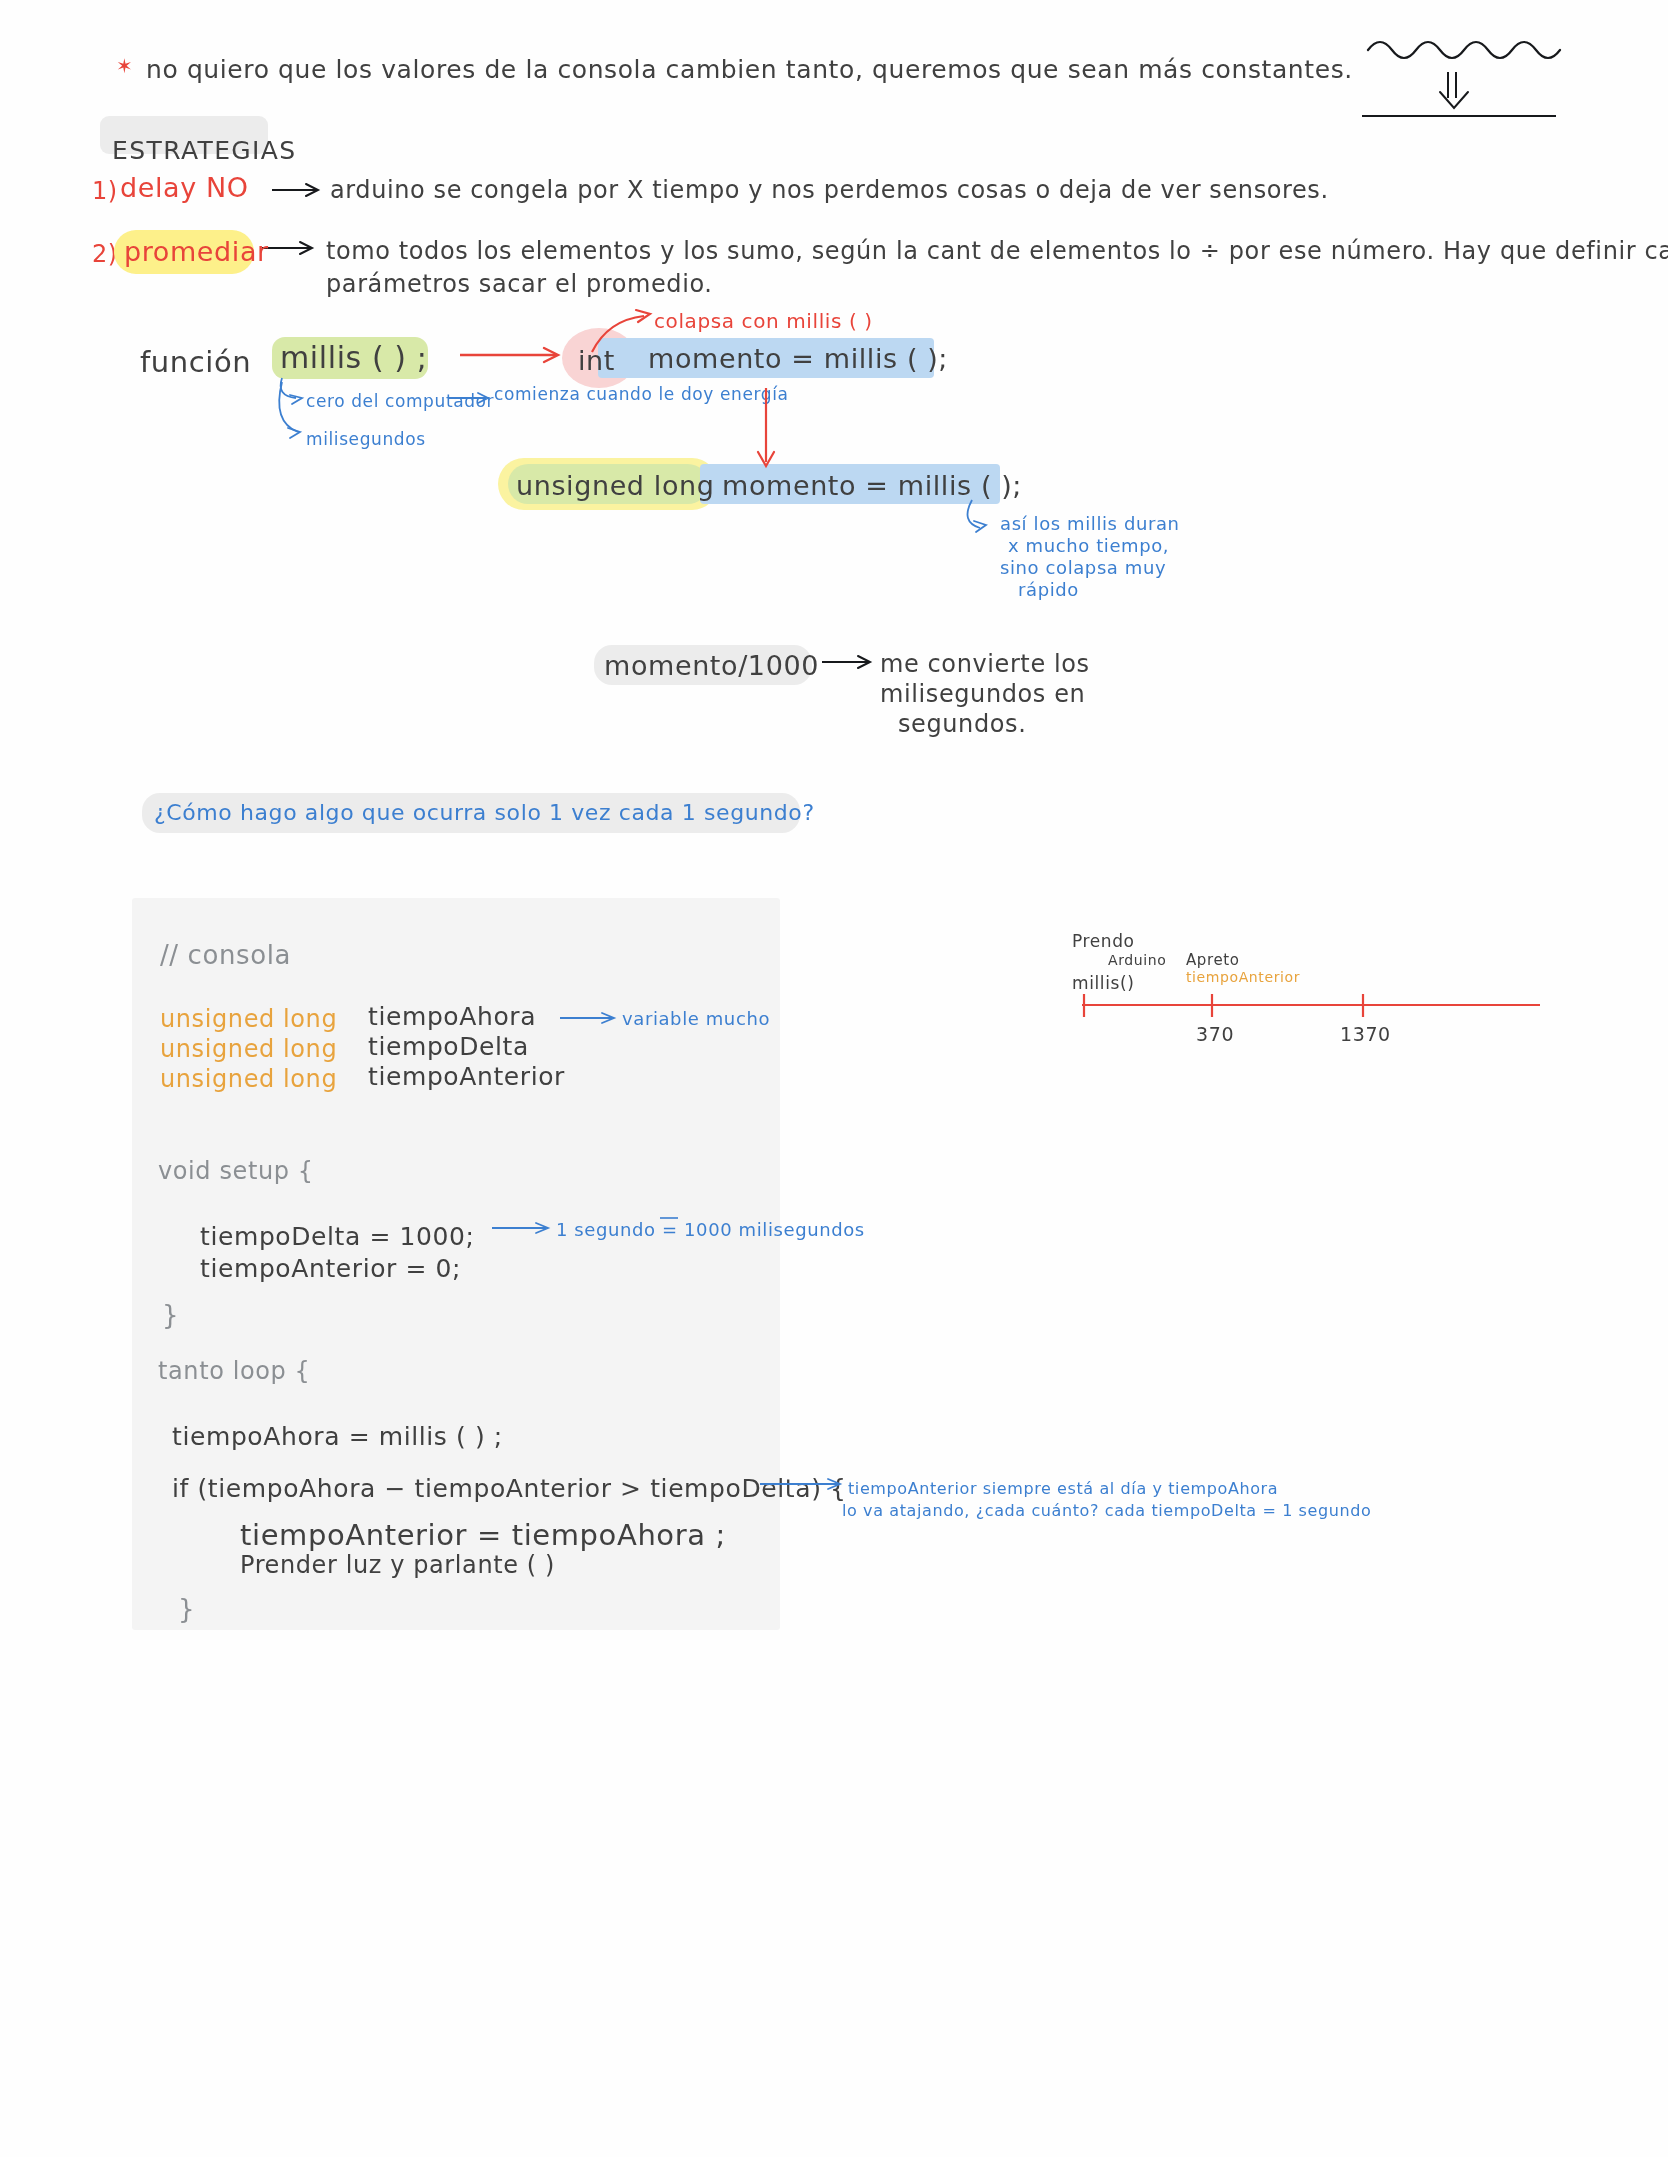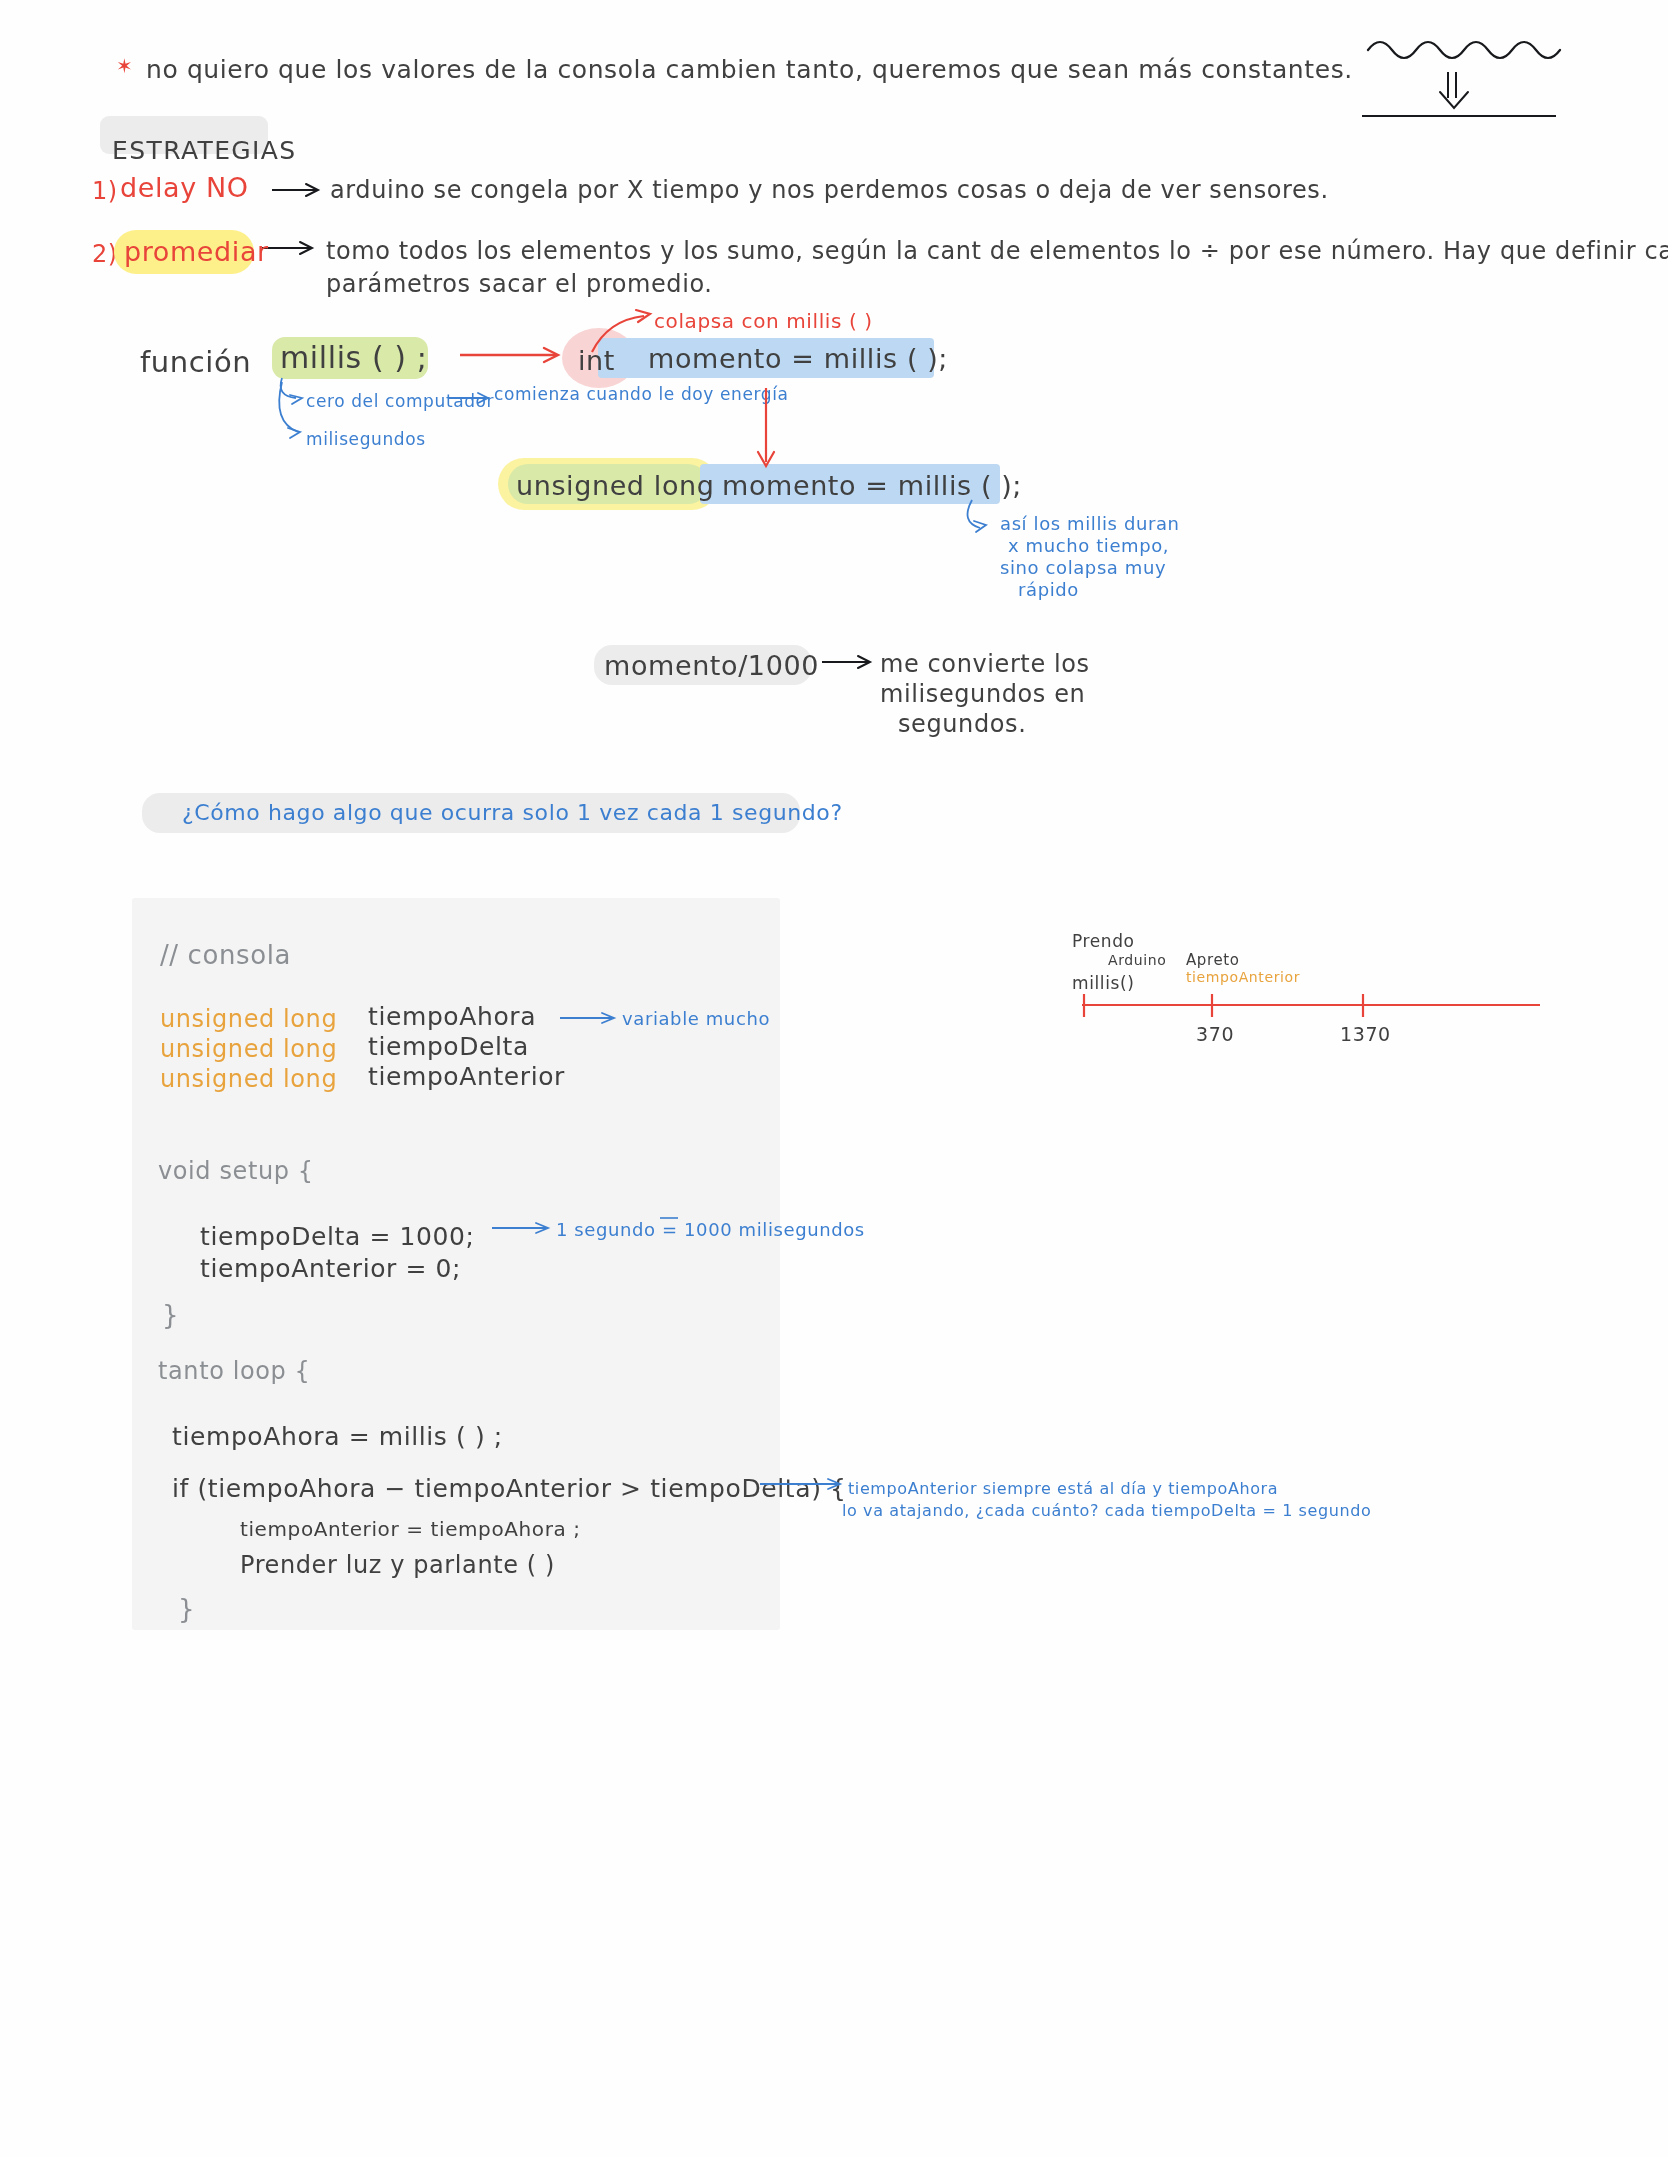--- a/index.html
+++ b/index.html
@@ -175,21 +175,21 @@
   <div class="hw ink-blue" style="left:1000px; top:556px; font-size:18px;">sino colapsa muy</div>
   <div class="hw ink-blue" style="left:1018px; top:578px; font-size:18px;">rápido</div>
 
   <div class="chip chip-grey" style="left:594px; top:645px; width:218px; height:40px; border-radius:18px;"></div>
   <div class="hw ink-black above" style="left:604px; top:648px; font-size:27px;">momento/1000</div>
   <div class="hw ink-black" style="left:880px; top:648px; font-size:24px;">me convierte los</div>
   <div class="hw ink-black" style="left:880px; top:678px; font-size:24px;">milisegundos en</div>
   <div class="hw ink-black" style="left:898px; top:708px; font-size:24px;">segundos.</div>
 
   <div class="chip chip-grey" style="left:142px; top:793px; width:658px; height:40px; border-radius:18px;"></div>
-  <div class="hw ink-blue above" style="left:154px; top:798px; font-size:22px;margin-left:28px;">¿Cómo hago algo que ocurra solo 1 vez cada 1 segundo?</div>
+  <div class="hw ink-blue above" style="left:154px; top:798px; font-size:22px;">¿Cómo hago algo que ocurra solo 1 vez cada 1 segundo?</div>
 
   <div class="code-panel" style="left:132px; top:898px; width:648px; height:732px;"></div>
 
   <div class="hw ink-grey" style="left:160px; top:938px; font-size:26px;">// consola</div>
 
   <div class="hw ink-orange" style="left:160px; top:1003px; font-size:24px;">unsigned long</div>
   <div class="hw ink-black" style="left:368px; top:1000px; font-size:25px;">tiempoAhora</div>
 
   <div class="hw ink-orange" style="left:160px; top:1033px; font-size:24px;">unsigned long</div>
   <div class="hw ink-black" style="left:368px; top:1030px; font-size:25px;">tiempoDelta</div>
@@ -201,21 +201,21 @@
 
   <div class="hw ink-grey" style="left:158px; top:1155px; font-size:24px;">void setup {</div>
   <div class="hw ink-black" style="left:200px; top:1220px; font-size:25px;">tiempoDelta = 1000;</div>
   <div class="hw ink-black" style="left:200px; top:1252px; font-size:25px;">tiempoAnterior = 0;</div>
   <div class="hw ink-grey" style="left:162px; top:1298px; font-size:26px;">}</div>
   <div class="hw ink-blue" style="left:556px; top:1218px; font-size:18px;">1 segundo = 1000 milisegundos</div>
 
   <div class="hw ink-grey" style="left:158px; top:1355px; font-size:24px;">tanto loop {</div>
   <div class="hw ink-black" style="left:172px; top:1420px; font-size:25px;">tiempoAhora = millis ( ) ;</div>
   <div class="hw ink-black" style="left:172px; top:1472px; font-size:25px;">if (tiempoAhora − tiempoAnterior &gt; tiempoDelta) {</div>
-  <div class="hw ink-black" style="left:240px; top:1516px; font-size:20px;">tiempoAnterior = tiempoAhora ;</div>
+  <div class="hw ink-black" style="left:240px; top:1516px; font-size:29px;">tiempoAnterior = tiempoAhora ;</div>
   <div class="hw ink-black" style="left:240px; top:1549px; font-size:24px;">Prender luz y parlante ( )</div>
   <div class="hw ink-grey" style="left:178px; top:1592px; font-size:26px;">}</div>
 
   <div class="hw ink-blue" style="left:848px; top:1478px; font-size:16px;">tiempoAnterior siempre está al día y tiempoAhora</div>
   <div class="hw ink-blue" style="left:842px; top:1500px; font-size:16px;">lo va atajando, ¿cada cuánto? cada tiempoDelta = 1 segundo</div>
 
   <div class="hw ink-black" style="left:1072px; top:930px; font-size:17px;">Prendo</div>
   <div class="hw ink-black" style="left:1072px; top:951px; font-size:14px;margin-left:36px;">Arduino</div>
   <div class="hw ink-black" style="left:1072px; top:972px; font-size:17px;">millis()</div>
 

